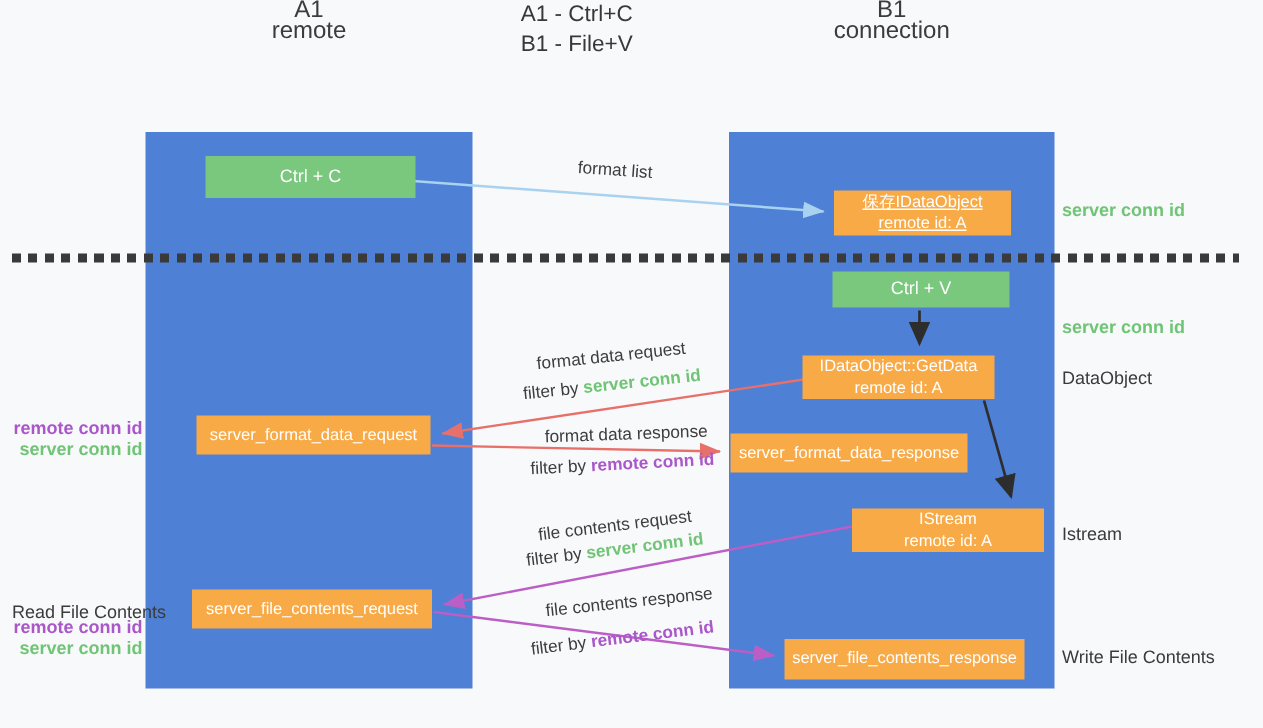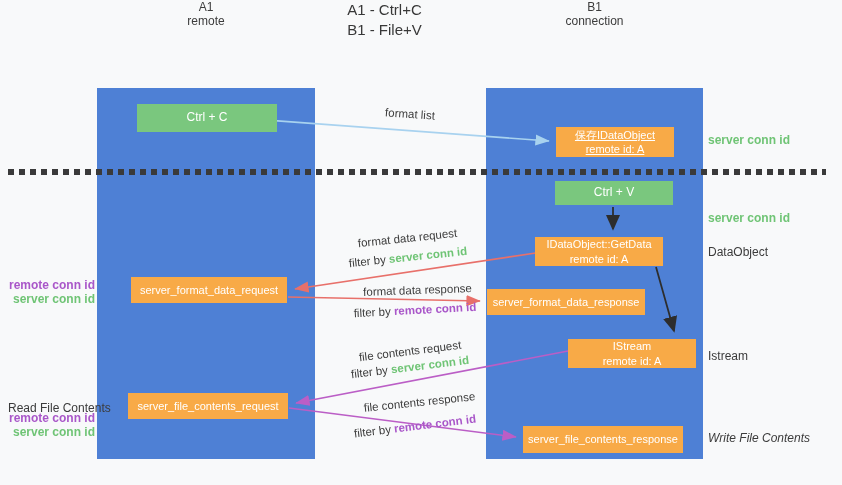--- a/index.html
+++ b/index.html
@@ -11,21 +11,21 @@
     position:relative;
     width:842px; height:485px;
     background:#f8f9fa;
     overflow:hidden;
     color:#3b3b3b;
   }
   .title {
     position:absolute; left:0; top:8; width:769px;
     text-align:center; font-size:15px; line-height:20px; color:#383838;
   }
-  .lane-header { position:absolute; top:57; text-align:center; font-size:12px; line-height:14px; color:#3c3c3c; }
+  .lane-header { position:absolute; top:57; text-align:center; font-size:16px; line-height:14px; color:#3c3c3c; }
   .lane-header-a1 { left:97px; width:218px; }
   .lane-header-b1 { left:486px; width:217px; }
   .lane { position:absolute; top:88px; height:371px; background:#4e80d5; }
   .lane-a1 { left:97px; width:218px; }
   .lane-b1 { left:486px; width:217px; }
   .dashed-separator {
     position:absolute; left:8px; top:169px; width:818px; height:6px;
     background:repeating-linear-gradient(90deg,#3a3a3a 0 6px,transparent 6px 11px);
     z-index:3;
   }
@@ -61,21 +61,21 @@
   .lbl-fcr-filter    { left:340px; top:361px; width:140px; transform:rotate(-7deg); }
   .lbl-fcresp        { left:352px; top:396px; width:135px; transform:rotate(-6deg); }
   .lbl-fcresp-filter { left:345px; top:420px; width:140px; transform:rotate(-7deg); }
   .side-label { position:absolute; z-index:6; font-size:12px; white-space:nowrap; }
   .sl-right { left:708px; }
   .sl-left  { left:8px; width:87px; text-align:right; }
   .sl-r1 { top:133px; }
   .sl-r2 { top:211px; }
   .sl-r3 { top:245px; }
   .sl-r4 { top:349px; }
-  .sl-r5 { top:431px;font-style:italic; }
+  .sl-r5 { top:431px; }
   .sl-l1 { top:278px; }
   .sl-l2 { top:292px; }
   .sl-read { top:390px; left:8px; width:95px; text-align:center;margin-top:11px; }
   .sl-l3 { top:411px; }
   .sl-l4 { top:425px; }
 </style>
 </head>
 <body>
 
 <div class="canvas">

